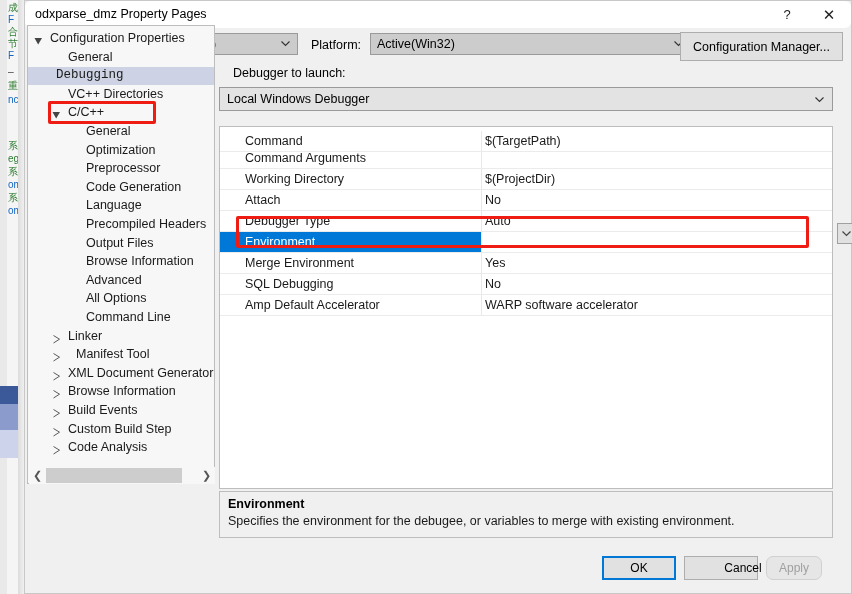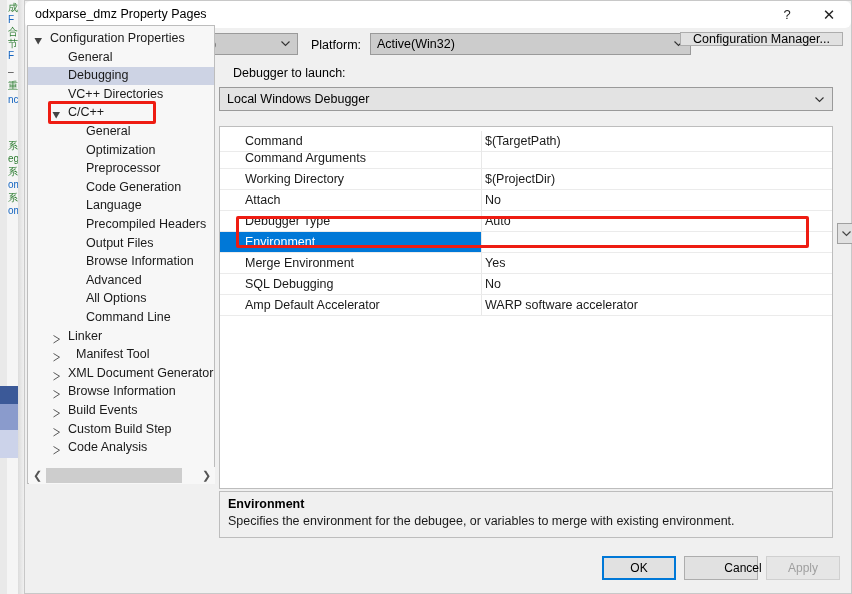--- a/index.html
+++ b/index.html
@@ -146,36 +146,36 @@
       </div>
       <div class="lbl" style="left:286px; top:10px;">Platform:</div>
       <div class="combo" style="left:345px; top:5px; width:321px;">
         <span class="ctext">Active(Win32)</span>
         <span class="arrow">
           <svg width="11" height="11" viewBox="0 0 11 11">
               <path d="M1.5 3.5 L5.5 7.5 L9.5 3.5" stroke="#333" stroke-width="1.1" fill="none"></path>
             </svg>
         </span>
       </div>
-      <div class="btn" style="left:655px; top:4px; width:163px; height:14px;">Configuration Manager...</div>
+      <div class="btn" style="left:655px; top:4px; width:163px; height:29px;">Configuration Manager...</div>
     </div>
 
     <div class="treebox" style="left:2px; top:24px; width:188px; height:459px;">
       <div id="tree-items">
           <div class="tnode" style="top: 4px;">
             <span class="tri" style="left: 6px;"><svg width="9" height="9" viewBox="0 0 9 9">
                 <path d="M0.5 1 L8 1 L4.2 7.5 Z" fill="#444"></path>
               </svg></span>
             <span class="tlabel" style="left: 22px;">Configuration Properties</span>
           </div>
           <div class="tnode" style="top: 22.6px;">
             <span class="tlabel" style="left: 40px;">General</span>
           </div>
           <div class="tnode sel" style="top: 41.2px;">
-            <span class="tlabel" style="left: 40px;">Debugging</span>
+            <span class="tlabel" style="left: 28px; font-family: Liberation Mono, monospace;">Debugging</span>
           </div>
           <div class="tnode" style="top: 59.8px;">
             <span class="tlabel" style="left: 40px;">VC++ Directories</span>
           </div>
           <div class="tnode" style="top: 78.4px;">
             <span class="tri" style="left: 24px;"><svg width="9" height="9" viewBox="0 0 9 9">
                 <path d="M0.5 1 L8 1 L4.2 7.5 Z" fill="#444"></path>
               </svg></span>
             <span class="tlabel" style="left: 40px;">C/C++</span>
           </div>
@@ -329,20 +329,20 @@
         </svg>
     </div>
 
     <div class="descbox" style="left:194px; top:490px; width:614px; height:47px;">
       <div class="desc-title">Environment</div>
       <div class="desc-body">Specifies the environment for the debugee, or variables to merge with existing environment.</div>
     </div>
 
     <div class="dlgbtn default" style="left:577px; top:555px; width:74px;">OK</div>
     <div class="dlgbtn" style="left:659px; top:555px; width:74px;padding-left:44px;">Cancel</div>
-    <div class="dlgbtn disabled" style="left:741px; top:555px; width:74px;">Apply</div>
+    <div class="dlgbtn disabled" style="left:741px; top:555px; width:56px;border-radius:7px;">Apply</div>
   </div>
 
   <div id="annots">
       <div class="annot" style="left: 48px; top: 101px; width: 108px; height: 23px; border-color: rgb(238, 28, 18);"></div>
       <div class="annot" style="left: 236px; top: 216px; width: 573px; height: 32px; border-color: rgb(238, 28, 18);"></div>
     </div>
 </div>
 
 </body></html>

